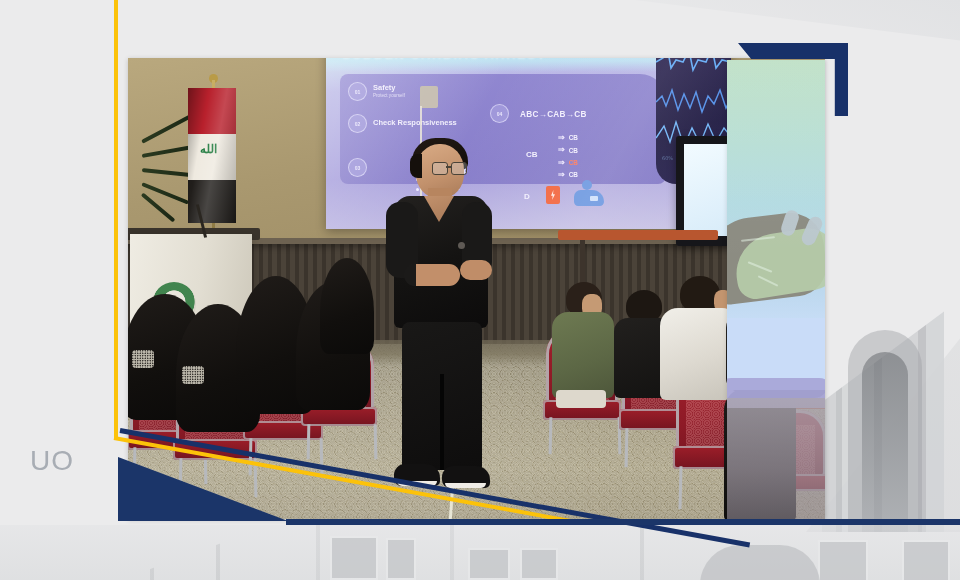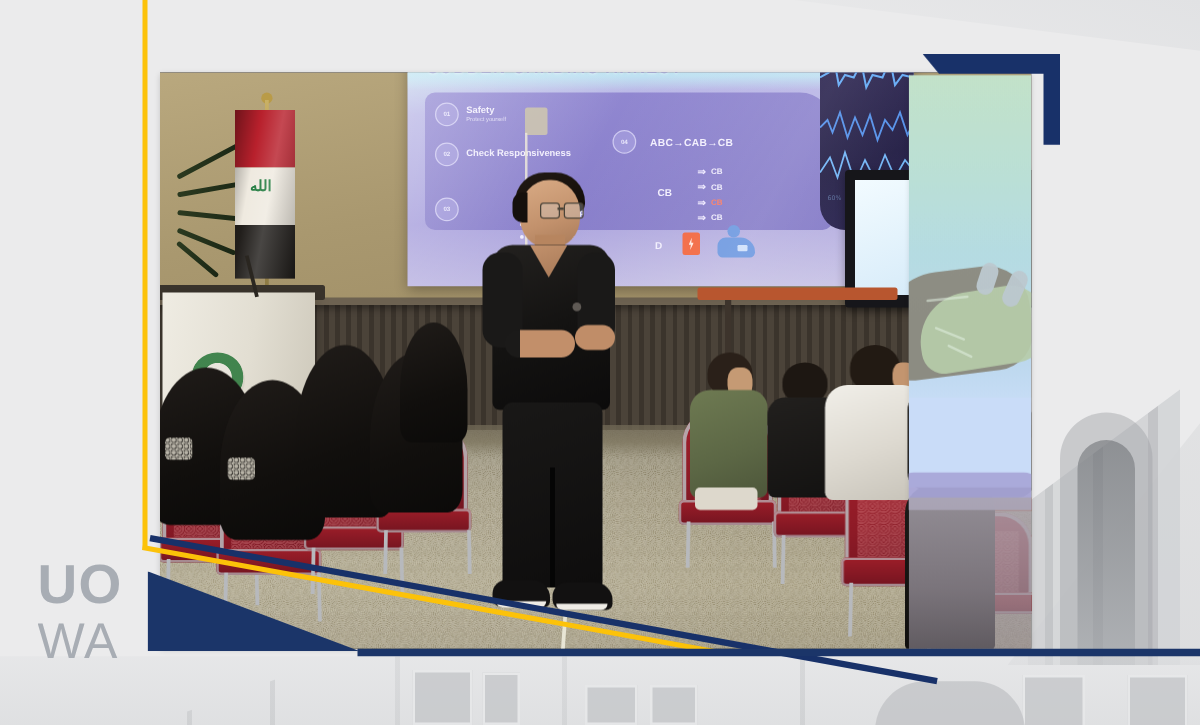--- a/index.html
+++ b/index.html
@@ -293,21 +293,21 @@
     background:#1b3569;
     clip-path:polygon(0% 0%, 100% 100%, 0% 100%);
   }
   #navy-bottom-bar{position:absolute;left:286px;top:519px;width:674px;height:6px;background:#1b3569;}
 
   
   #uowa{
     position:absolute;left:30px;top:448px;width:96px;height:100px;
     color:#a8adb4;line-height:.92;user-select:none;
   }
-  #uowa .line1{font-size:44px;letter-spacing:1px;font-weight:700;}
+  #uowa .line1{font-size:28px;letter-spacing:1px;font-weight:400;}
   #uowa .line2{font-size:40px;letter-spacing:1px;font-weight:400;margin-top:7px;}
 </style>
 </head>
 <body>
 
 <div id="stage">
 
   <div id="wm-upper-light"></div>
 
   <div id="wm-right" class="watermark"></div>
@@ -585,16 +585,15 @@
 
   <div id="navy-chevron"></div>
   <div id="rail-navy-d"></div>
   <div id="rail-yellow-v"></div>
   <div id="rail-yellow-d"></div>
   <div id="navy-triangle"></div>
   <div id="navy-bottom-bar"></div>
 
   <div id="uowa">
     <div class="line1">UO</div>
-    <div class="line2">WA</div>
   </div>
 
 </div>
 
 </body></html>

